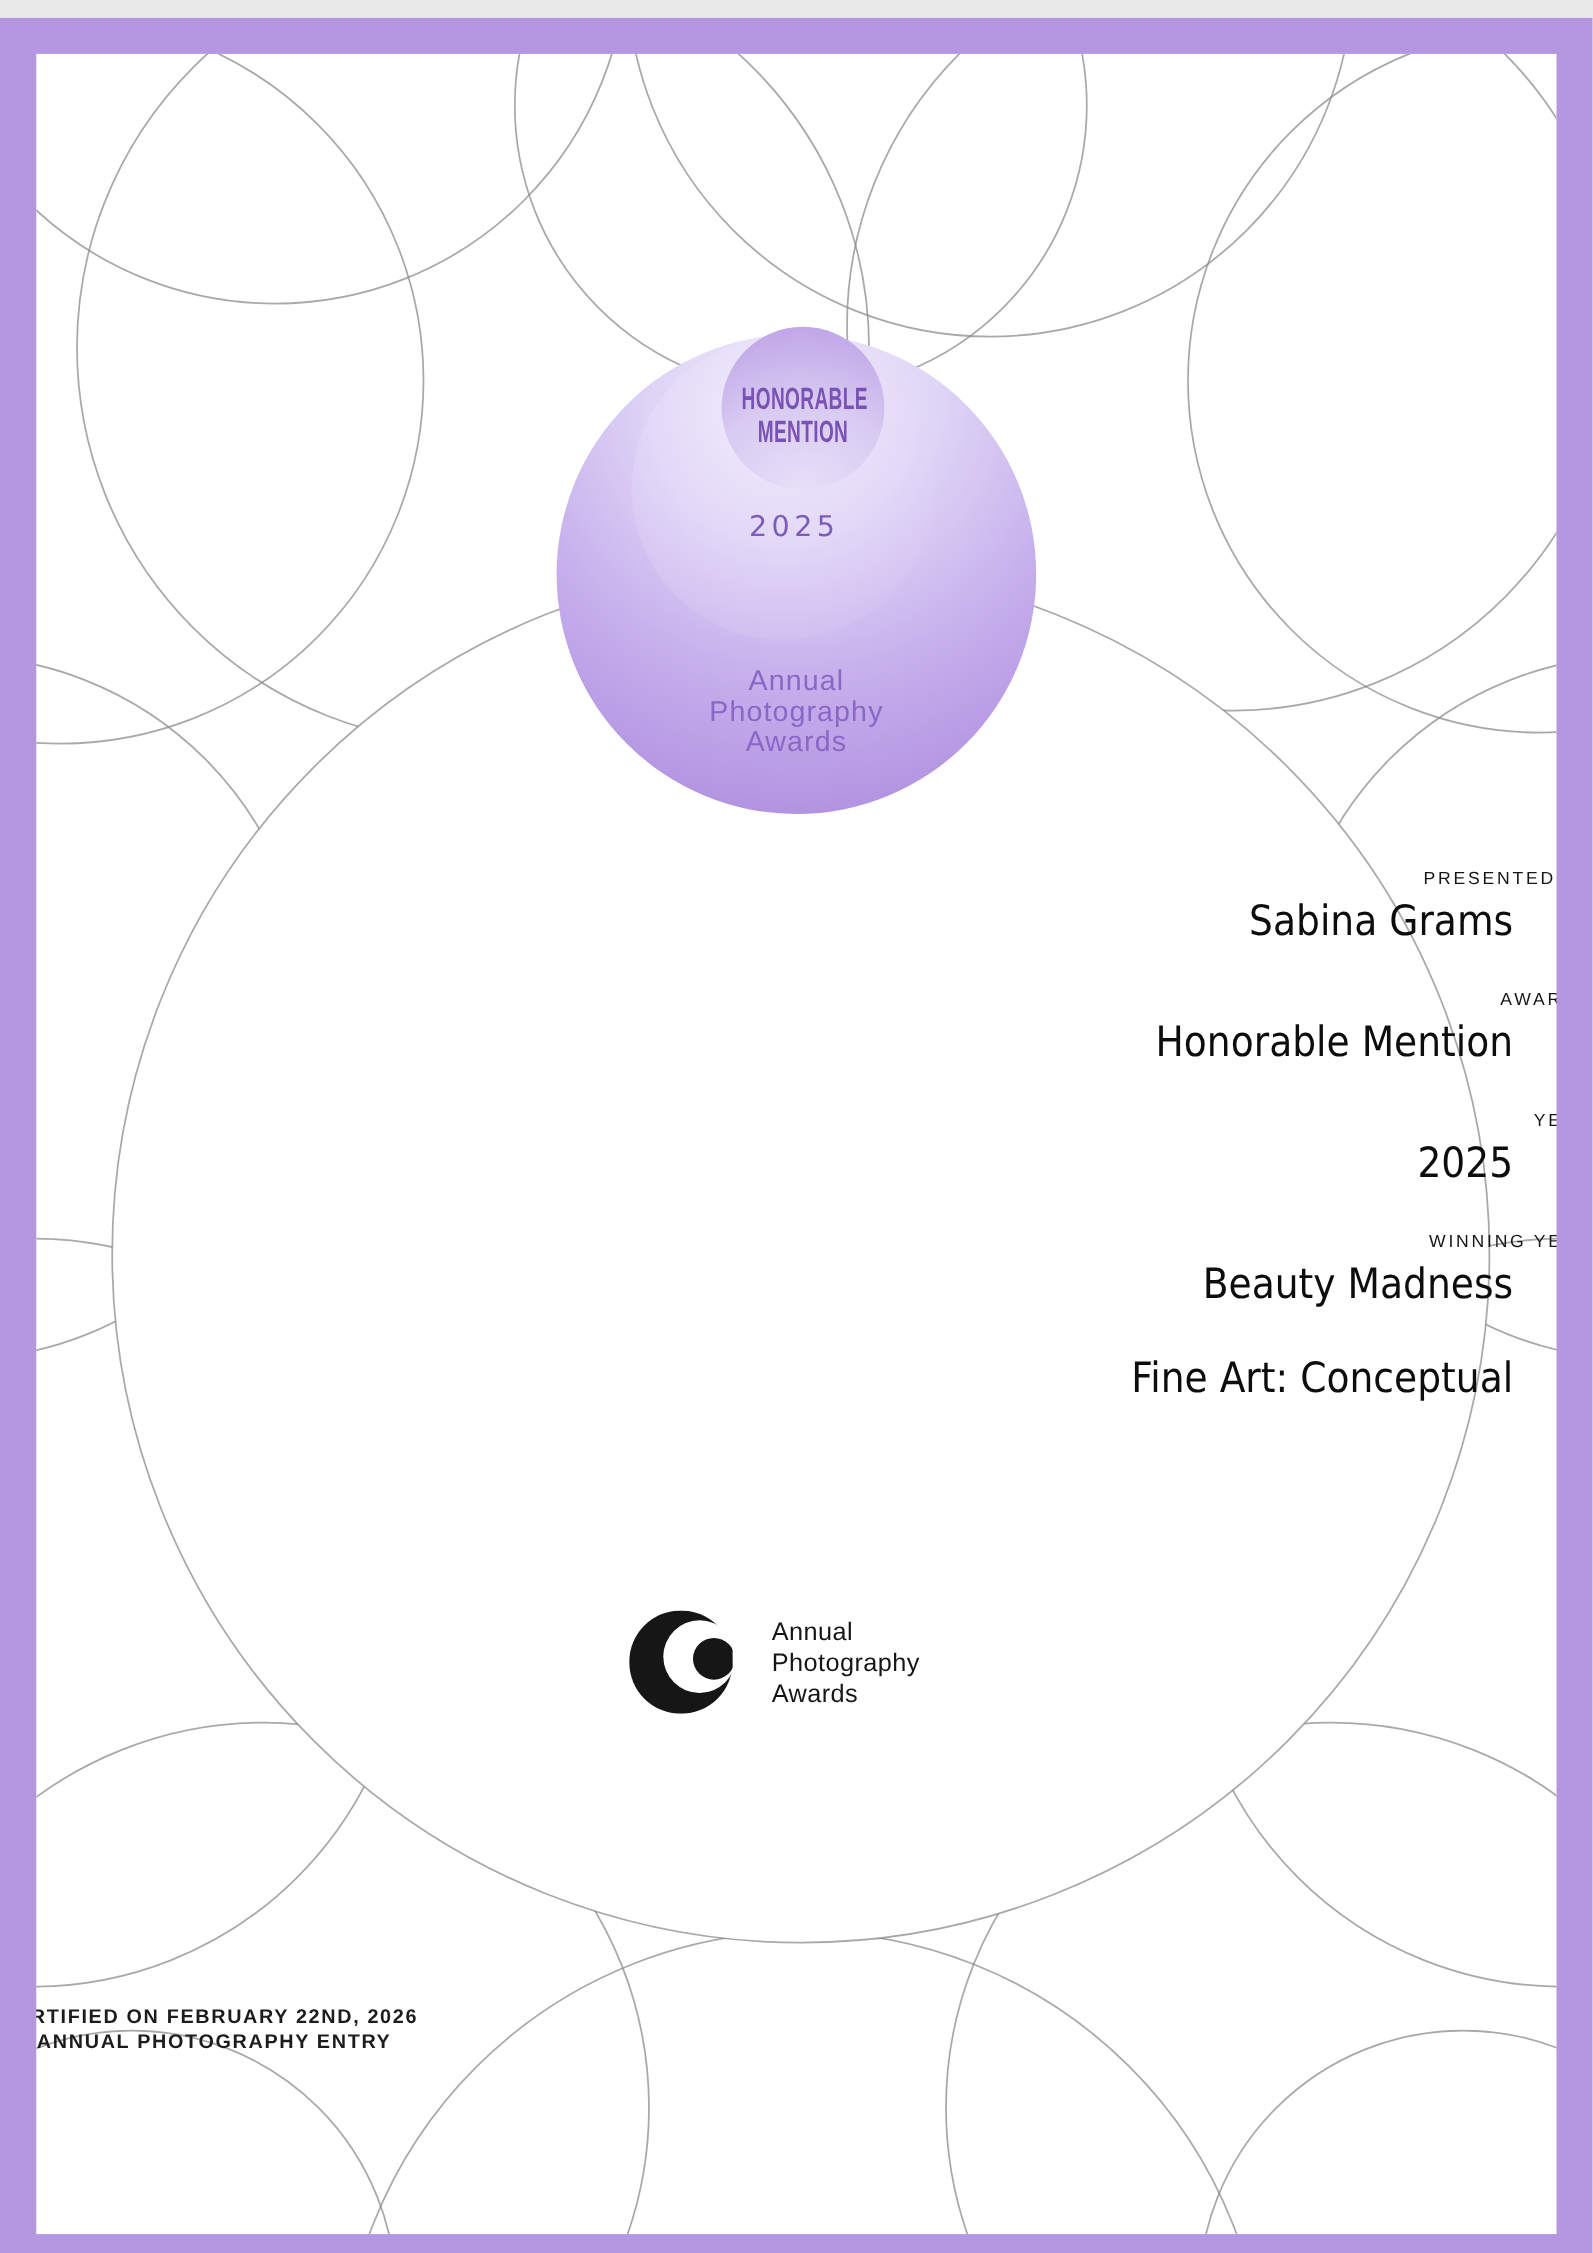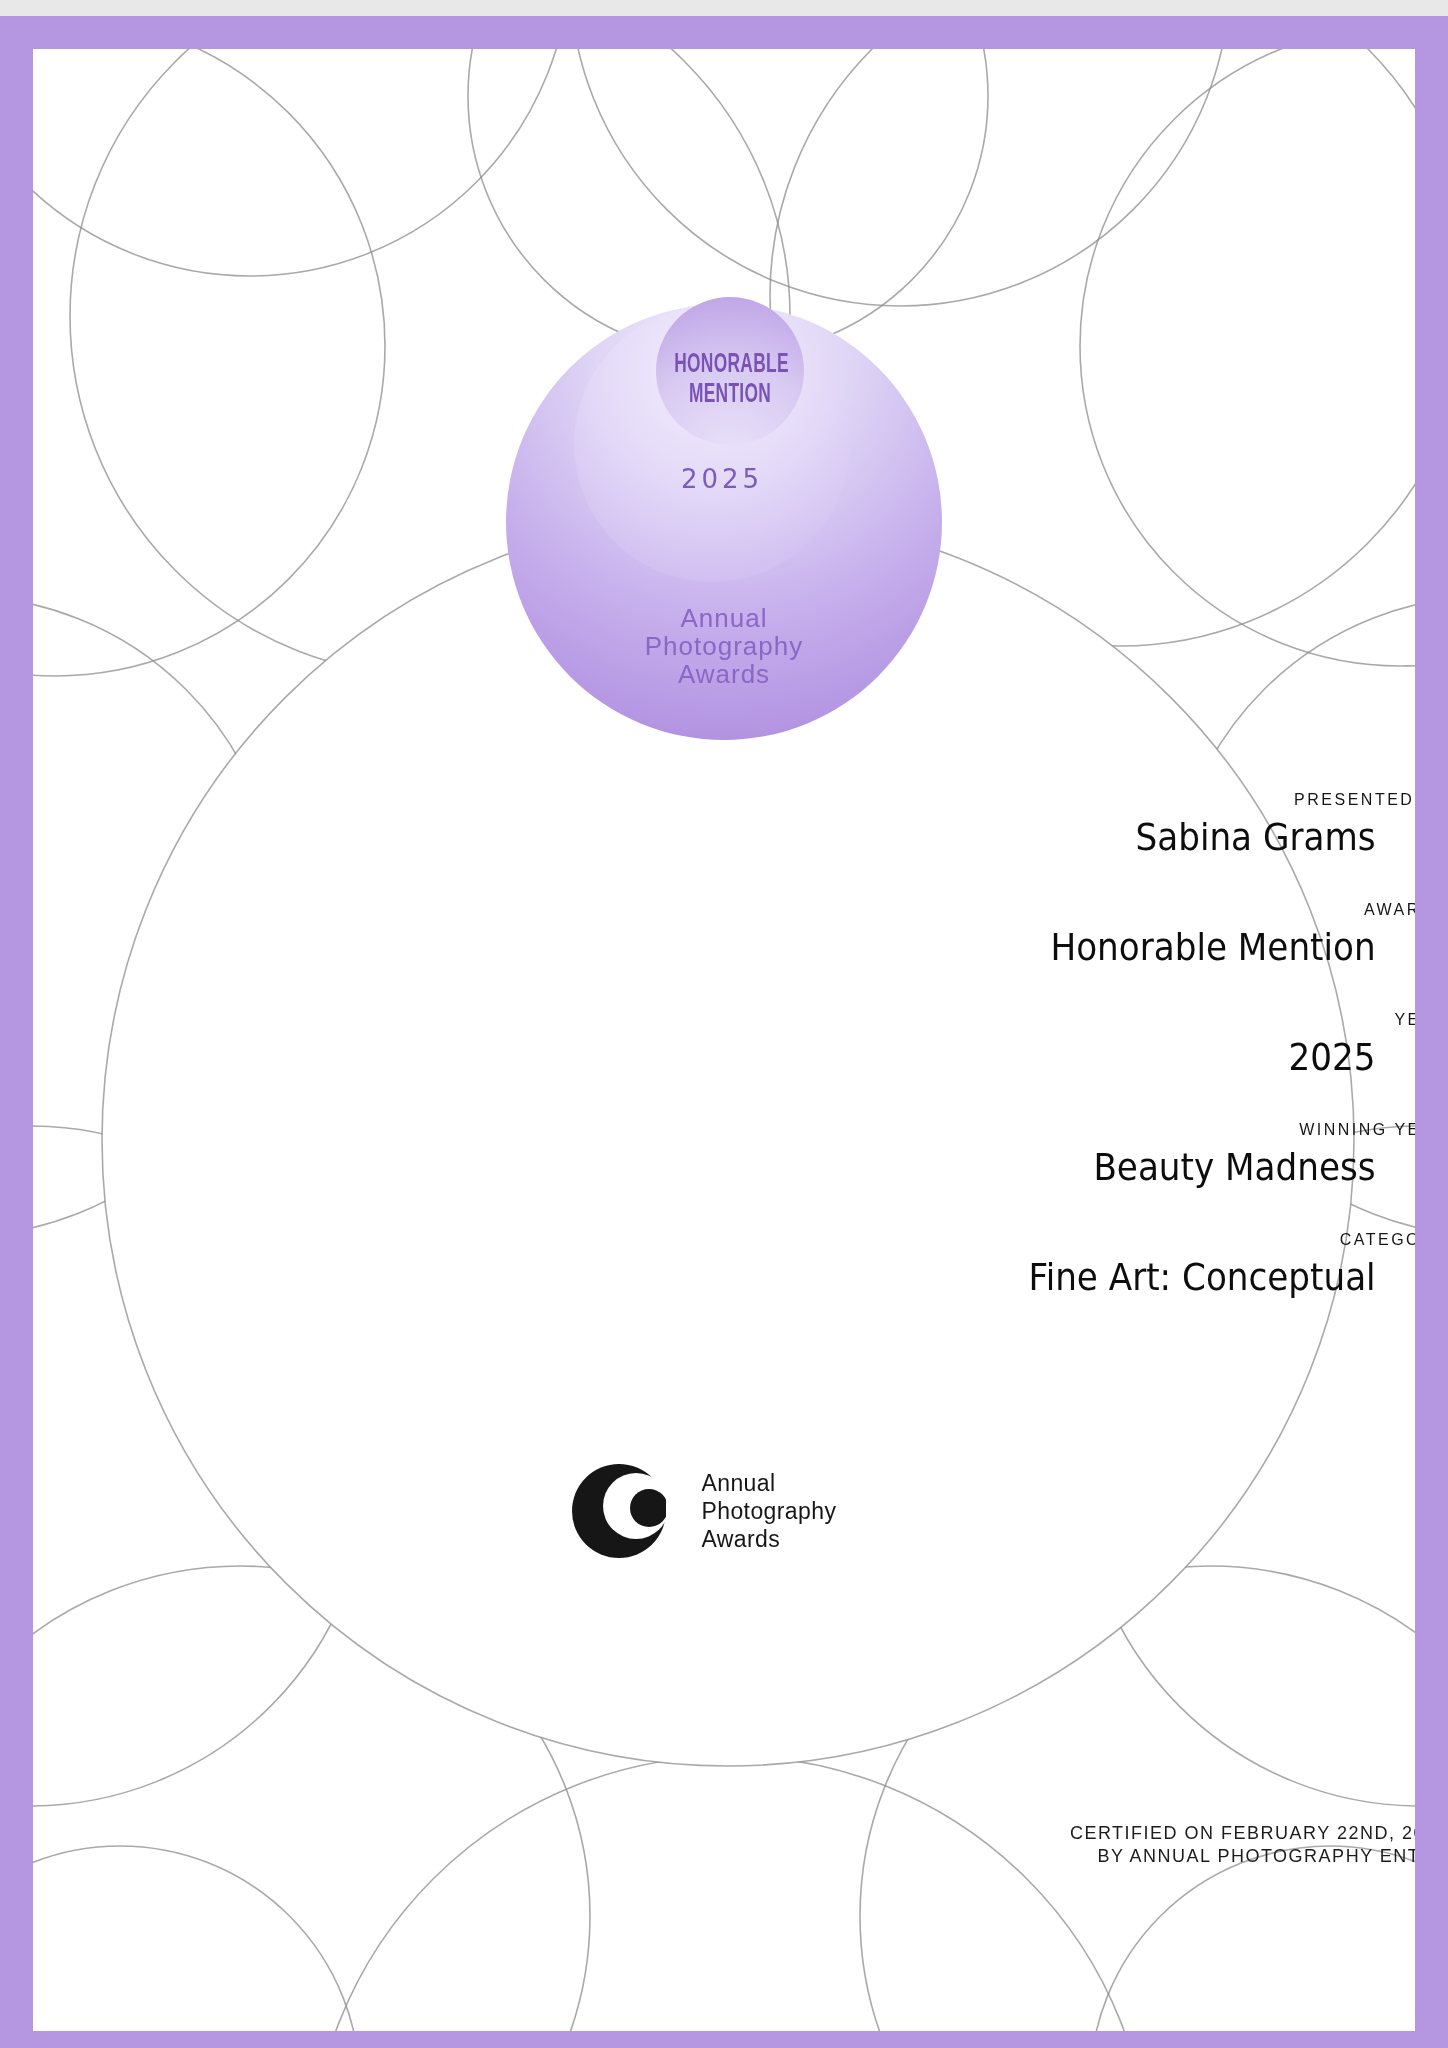--- a/index.html
+++ b/index.html
@@ -110,22 +110,22 @@
   .logo-mark{width:94px; height:94px; flex:0 0 auto;}
   .logo-text{
     width:175px;
     font-size:23px; font-weight:500; line-height:28px; letter-spacing:.4px;
     color:var(--color-logo,#161616);
     padding-top:5px;
   }
   
   .footer{
     position:absolute; left:0; right:0; top:1806px; z-index:3;
-    text-align:right;
-    font-size:18px; font-weight:400; letter-spacing:1.5px;
+    text-align:left;
+    font-size:18px; font-weight:700; letter-spacing:1.5px;
     color:#1c1c1c; line-height:23px;
   }
 </style>
 </head>
 <body>
 
 <div class="page">
 
   <div class="pattern-wrap">
     <svg viewBox="0 0 1448 2048" xmlns="http://www.w3.org/2000/svg">
@@ -175,21 +175,20 @@
     <div class="label">YEAR</div>
     <div class="value">2025</div>
   </div>
 
   <div class="section sec-entry">
     <div class="label">WINNING YEAR</div>
     <div class="value">Beauty Madness</div>
   </div>
 
   <div class="section sec-category">
-    <div class="label">CATEGORY</div>
     <div class="value">Fine Art: Conceptual</div>
   </div>
 
   <div class="logo-row">
     <svg class="logo-mark" viewBox="0 0 94 94" xmlns="http://www.w3.org/2000/svg">
       <circle cx="47" cy="47" r="47" fill="#161616"></circle>
       <circle cx="64" cy="42" r="33" fill="#ffffff"></circle>
       <circle cx="77" cy="44" r="19" fill="#161616"></circle>
     </svg>
     <div class="logo-text">Annual Photography Awards</div>

